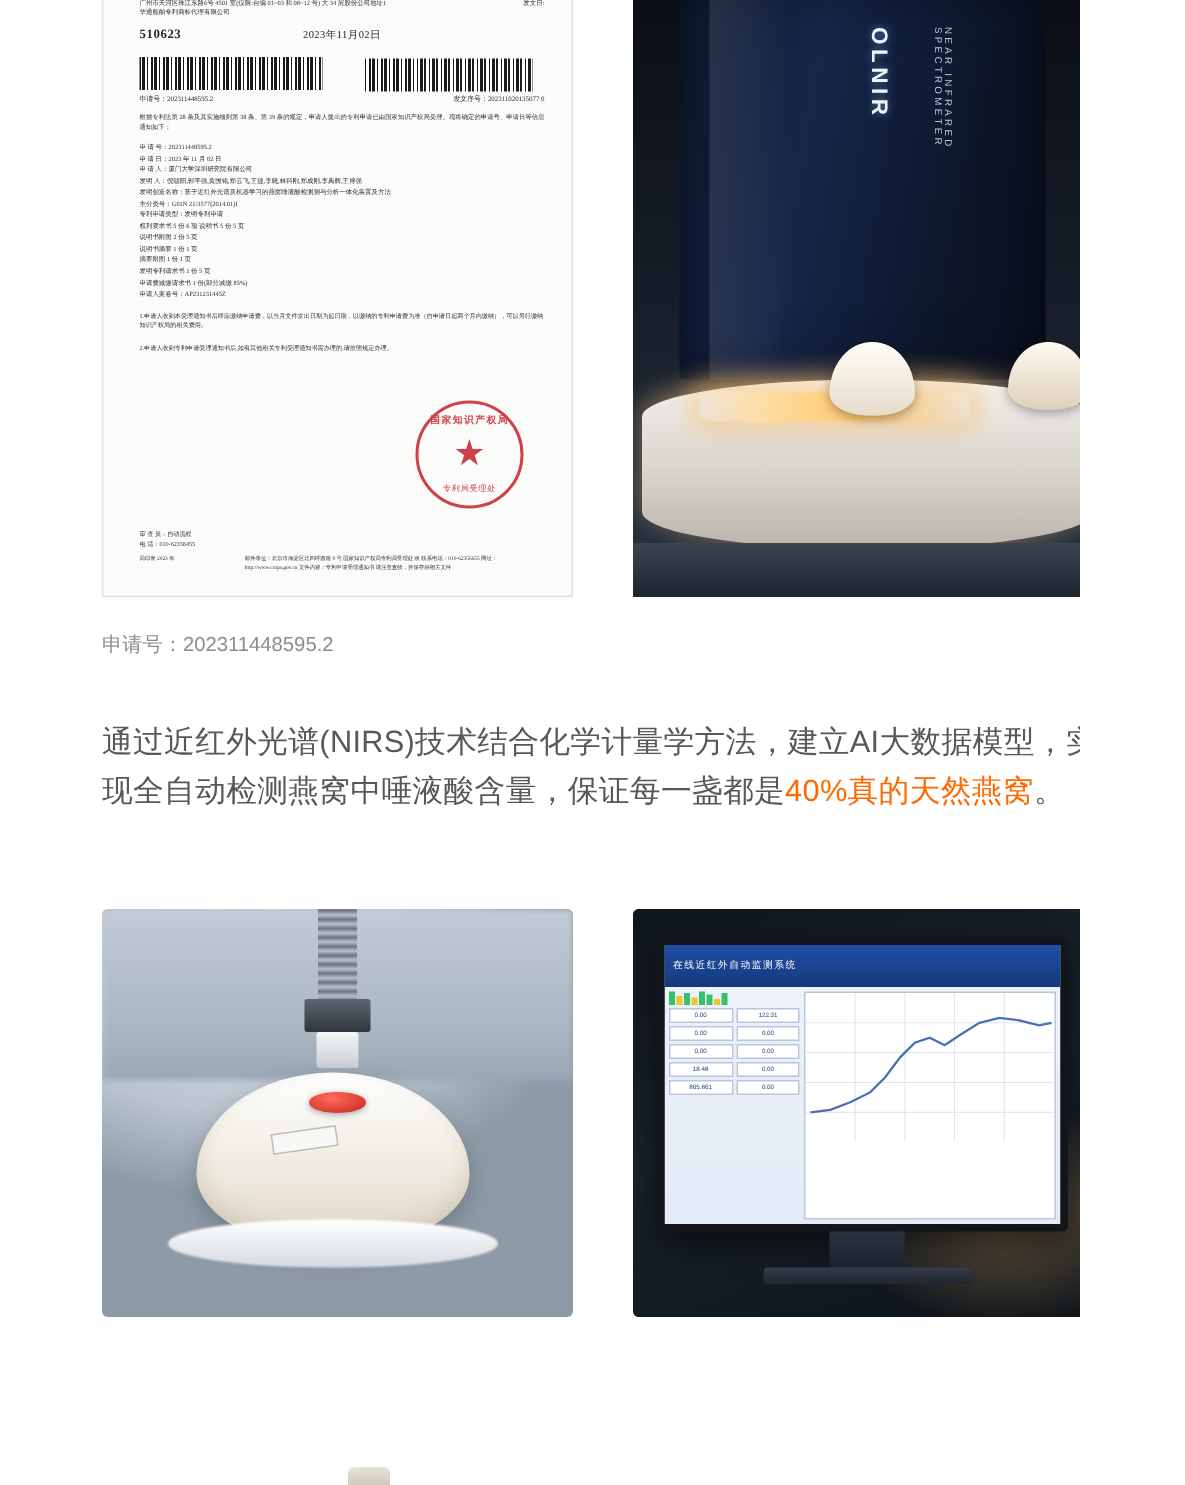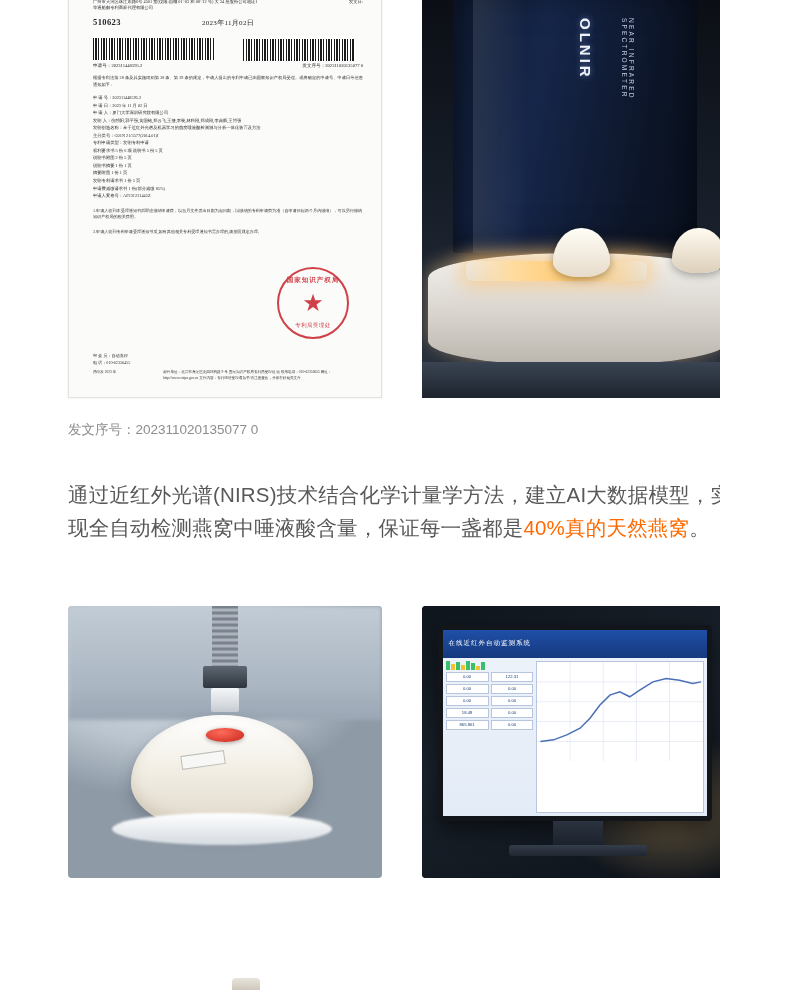--- a/index.html
+++ b/index.html
@@ -601,21 +601,21 @@
       <div class="nirs-stage"></div>
       <div class="nirs-lamp"></div>
       <div class="nest-a"></div>
       <div class="nest-b"></div>
       <div class="nirs-base"></div>
     </div>
   </div>
 
   <div class="caption-block">
     <div>
-      <span>发文序号：</span><span>202311020135077 0</span>
+      <span>申请号：</span><span>202311448595.2</span>
     </div>
   </div>
 
   <div class="para">
     <span>通过近红外光谱(NIRS)技术结合化学计量学方法，建立AI大数据模型，实现全自动检测燕窝中唾液酸含量，保证每一盏都是</span><span class="hl">40%真的天然燕窝</span><span>。</span>
   </div>
 
   <div class="photo-nest">
     <div class="nest-bg"></div>
     <div class="nest-blur-top"></div>

